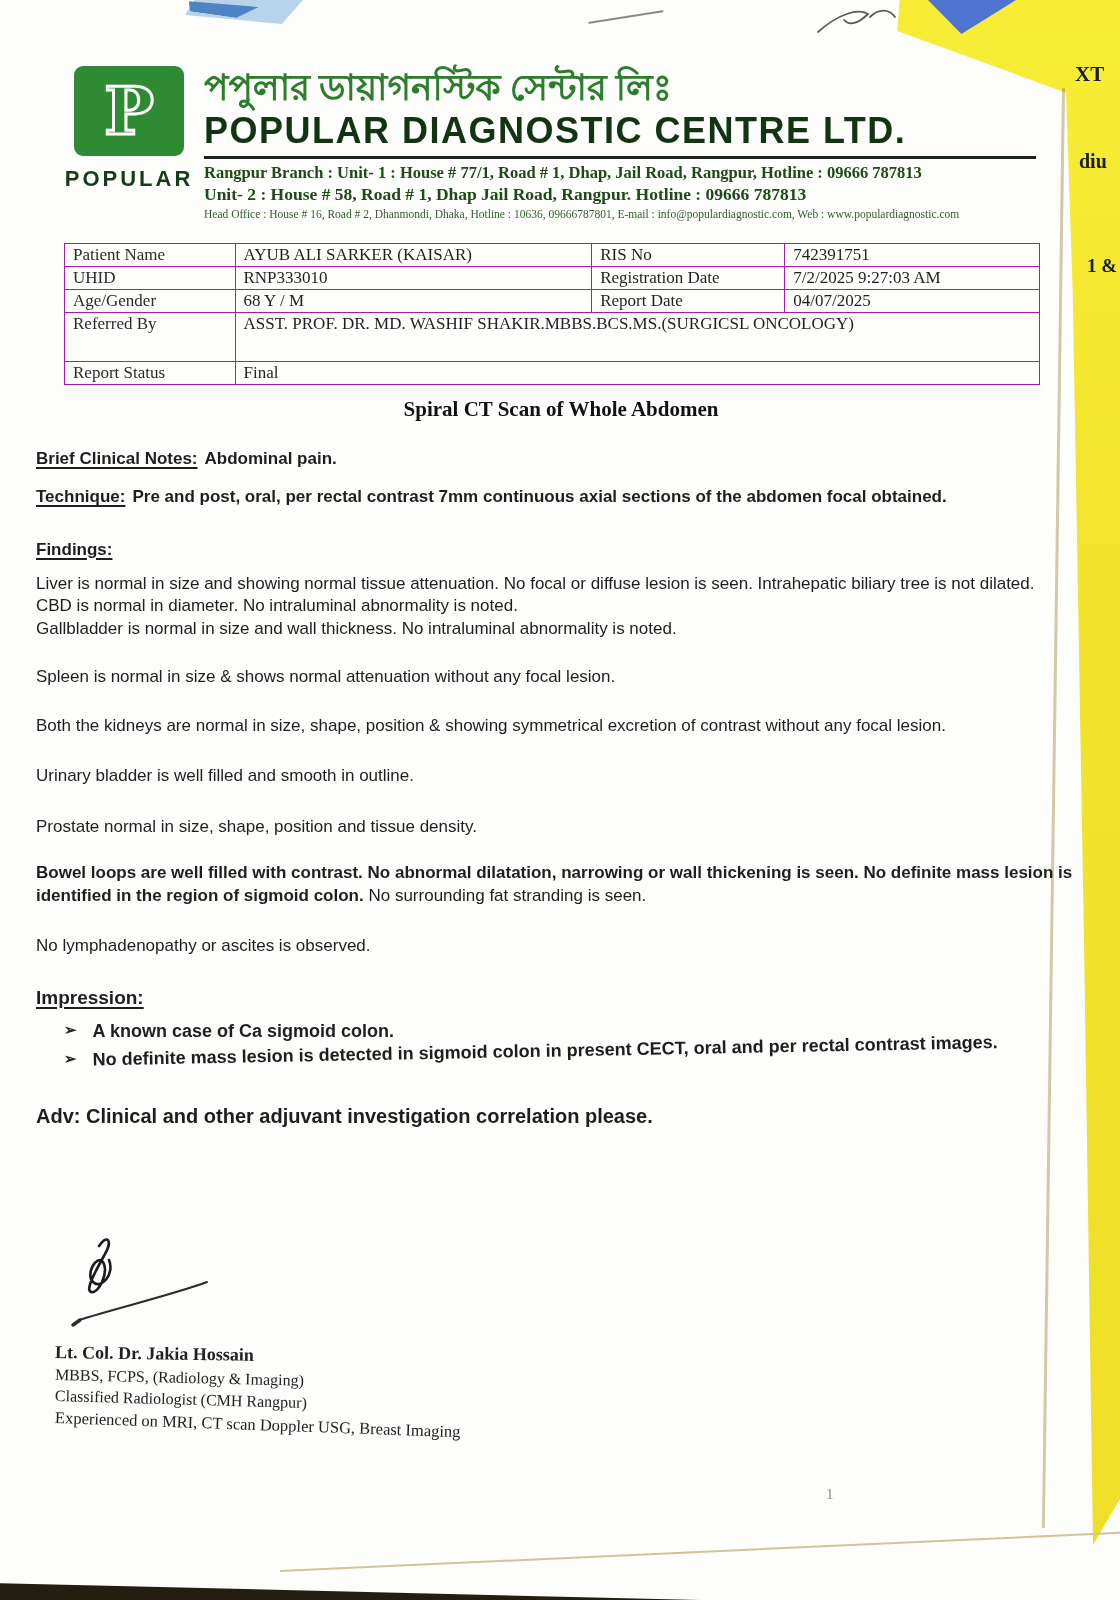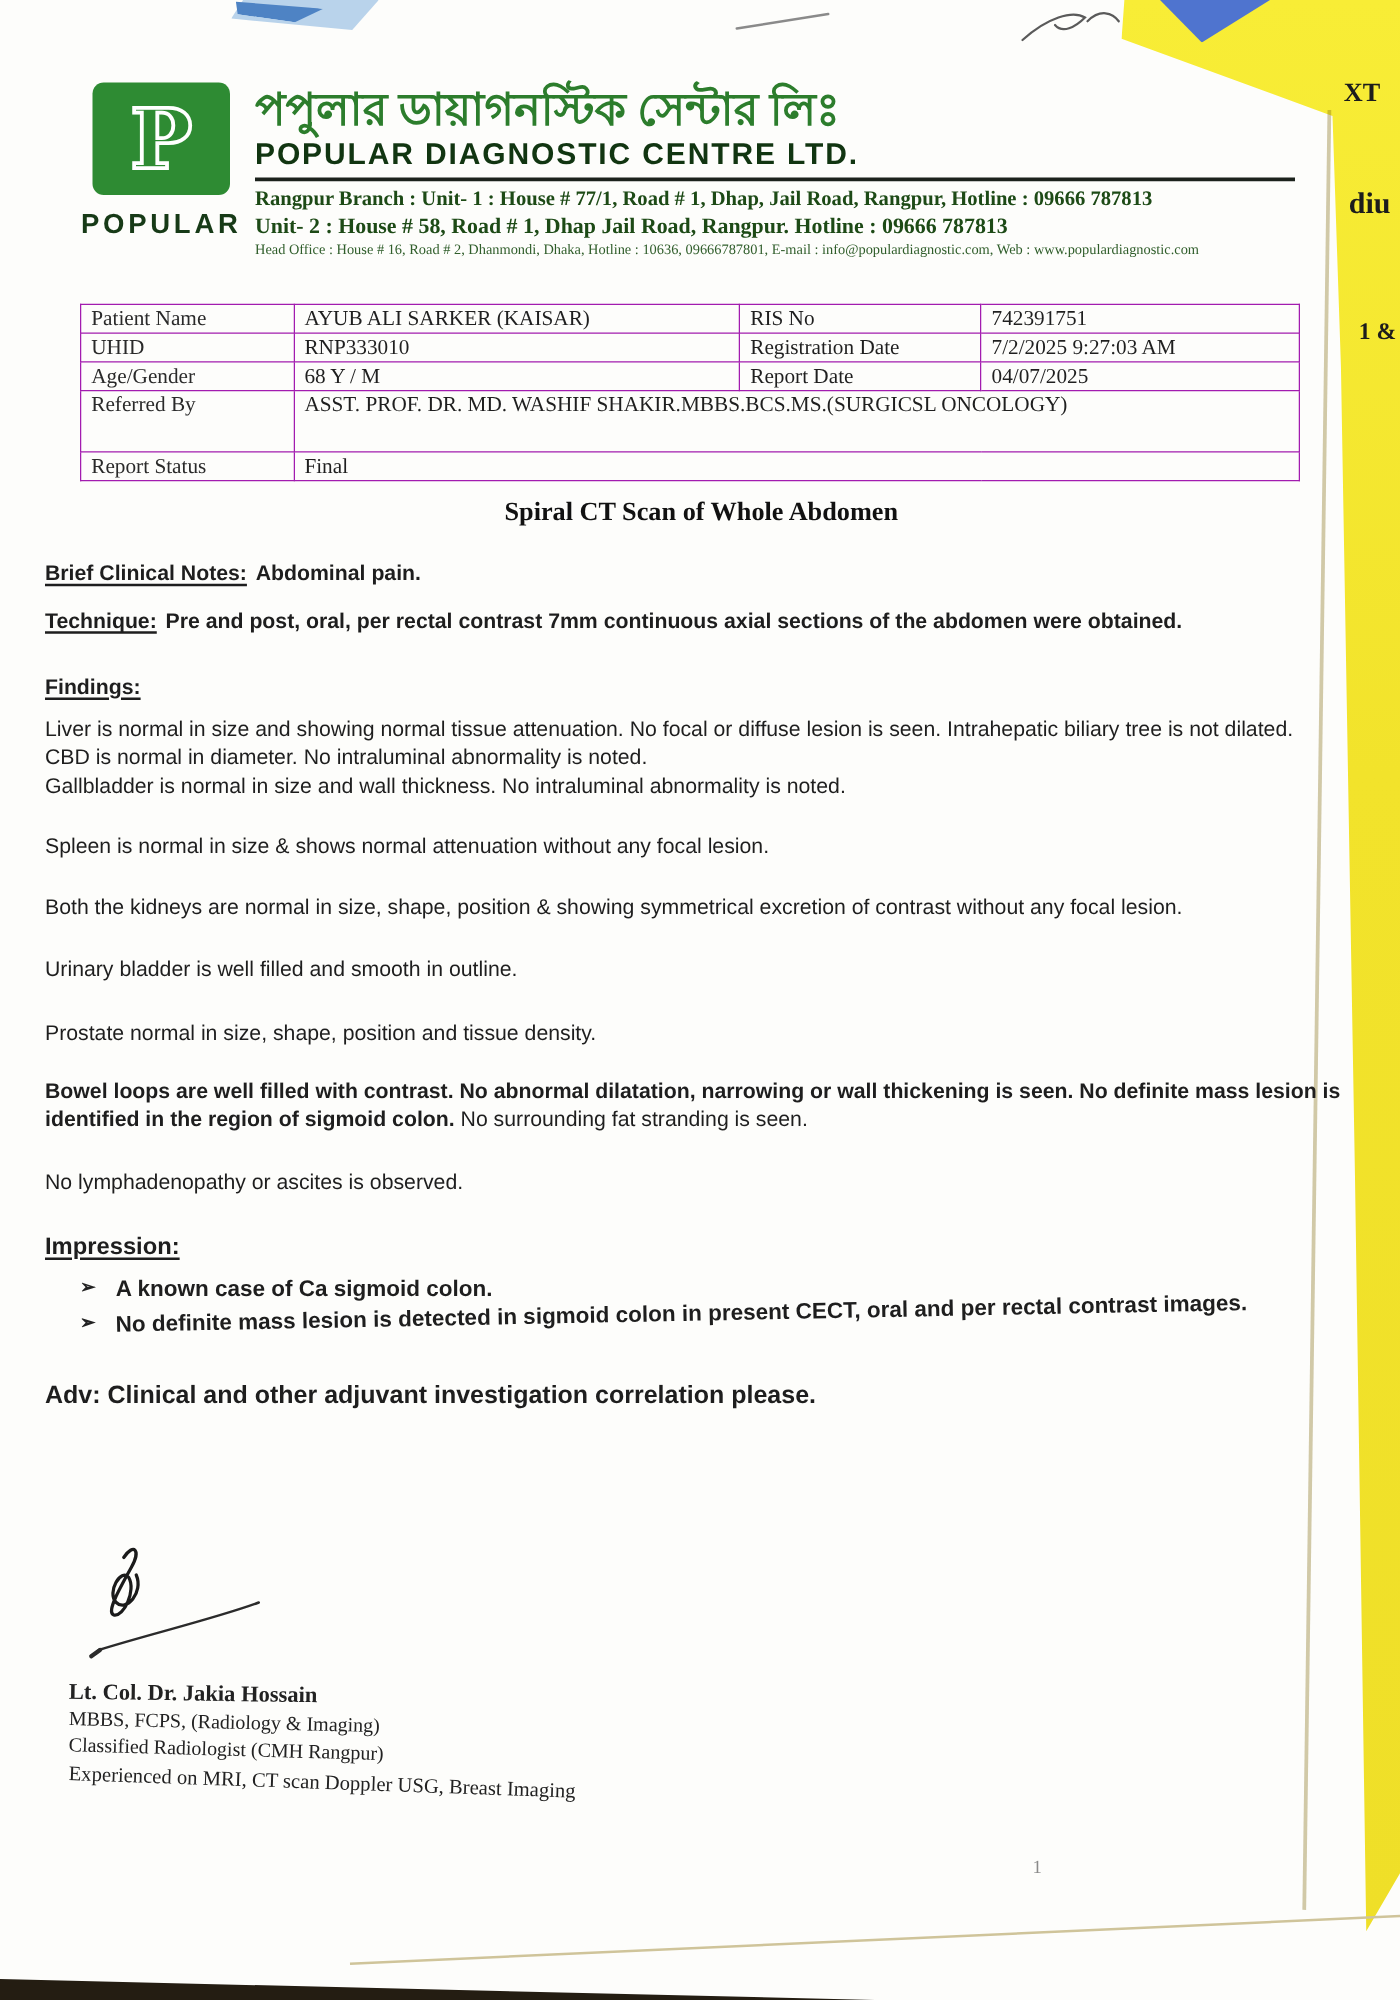--- a/index.html
+++ b/index.html
@@ -15,38 +15,38 @@
   .corner-blue{position:absolute;left:928px;top:0;width:88px;height:34px;background:#4f74cf;
     clip-path:polygon(0 0,100% 0,38% 100%);}
   .tl-blue{position:absolute;left:185px;top:0;width:118px;height:24px;background:#b9d3eb;
     clip-path:polygon(8% 0,100% 0,82% 100%,0 62%);}
   .tl-blue-dark{position:absolute;left:188px;top:2px;width:70px;height:14px;background:#4e83c4;
     clip-path:polygon(0 30%,100% 0,70% 100%,4% 100%);transform:rotate(8deg);}
   .pen-line{position:absolute;left:588px;top:16px;width:76px;height:2px;background:#8a8a8a;
     transform:rotate(-9deg);border-radius:2px;}
   .frag{position:absolute;font-family:"Liberation Serif",serif;font-weight:bold;color:#1c1c1c;}
   .frag1{left:1075px;top:62px;font-size:21px;}
-  .frag2{left:1079px;top:150px;font-size:24px;}
+  .frag2{left:1079px;top:150px;font-size:20px;}
   .frag3{left:1087px;top:255px;font-size:19px;}
   .bottom-wedge{position:absolute;left:0;top:1560px;width:700px;height:40px;background:#241d12;
     clip-path:polygon(0 58%,100% 100%,0 100%);}
   .bottom-line{position:absolute;left:280px;top:1570px;width:850px;height:2px;background:#cfc49a;
     transform:rotate(-2.6deg);transform-origin:left center;}
 
   
   .logo{position:absolute;left:74px;top:66px;width:110px;height:90px;background:#2e8b33;
     border-radius:9px;display:flex;align-items:center;justify-content:center;}
   .logo-p{font-family:"DejaVu Serif",serif;font-size:66px;line-height:1;color:transparent;
     -webkit-text-stroke:3px #ffffff;font-weight:bold;}
   .logo-caption{position:absolute;left:56px;top:166px;width:146px;text-align:center;
     font-weight:bold;font-size:22px;letter-spacing:3px;color:#173a17;}
   .brand{position:absolute;left:204px;top:70px;width:832px;}
   .brand-bn{font-size:36px;font-weight:bold;color:#2c7d2c;line-height:1.05;
     font-family:"Liberation Serif",serif;}
-  .brand-en{font-size:24px;font-weight:bold;color:#113511;letter-spacing:1.5px;margin-top:2px;
+  .brand-en{font-size:36px;font-weight:bold;color:#113511;letter-spacing:1.5px;margin-top:2px;
     font-family:"Liberation Sans",sans-serif;}
   .brand-rule{height:3px;background:#1c221c;margin-top:4px;}
   .addr{font-family:"Liberation Serif",serif;color:#1d4a16;}
   .addr1{font-size:16.5px;font-weight:bold;margin-top:4px;}
   .addr2{font-size:17.5px;font-weight:bold;margin-top:1px;}
   .addr3{font-size:11.5px;color:#2f5d2a;margin-top:3px;font-weight:normal;}
 
   
   table.ptable{position:absolute;left:64px;top:243px;width:976px;border-collapse:collapse;
     font-family:"Liberation Serif",serif;font-size:17px;color:#1f1f1f;}
@@ -156,21 +156,21 @@
     </table>
 
   <div class="content">
     <div class="rtitle">Spiral CT Scan of Whole Abdomen</div>
 
     <p class="para mt-brief">
       <span class="sec-label">Brief Clinical Notes:</span><span class="b val-gap">Abdominal pain.</span>
     </p>
 
     <p class="para mt-tech">
-      <span class="sec-label">Technique:</span><span class="b val-gap">Pre and post, oral, per rectal contrast 7mm continuous axial sections of the abdomen were obtained.</span>
+      <span class="sec-label">Technique:</span><span class="b val-gap">Pre and post, oral, per rectal contrast 7mm continuous axial sections of the abdomen focal obtained.</span>
     </p>
 
     <p class="para mt-find">
       <span class="sec-label">Findings:</span>
     </p>
 
     <p class="para mt12">Liver is normal in size and showing normal tissue attenuation. No focal or diffuse lesion is seen. Intrahepatic biliary tree is not dilated.</p>
     <p class="para">CBD is normal in diameter. No intraluminal abnormality is noted.</p>
     <p class="para">Gallbladder is normal in size and wall thickness. No intraluminal abnormality is noted.</p>
 

